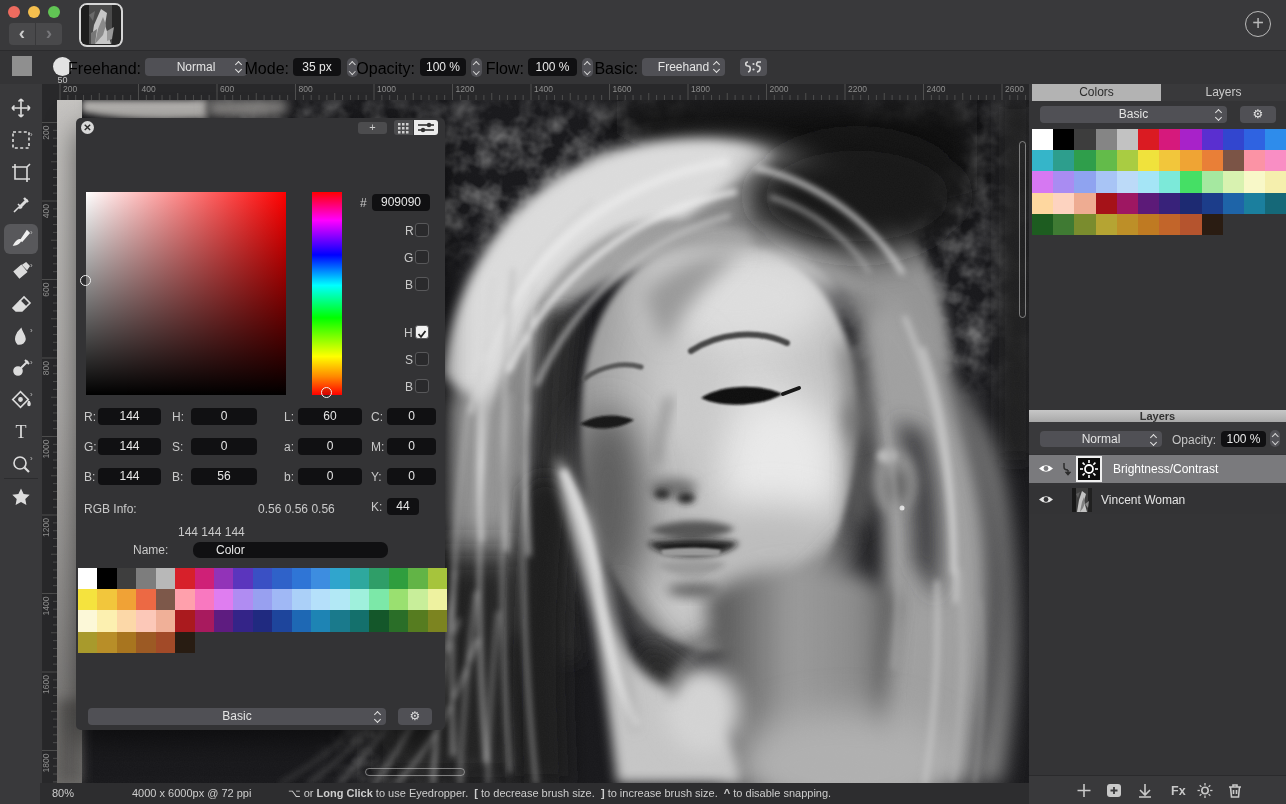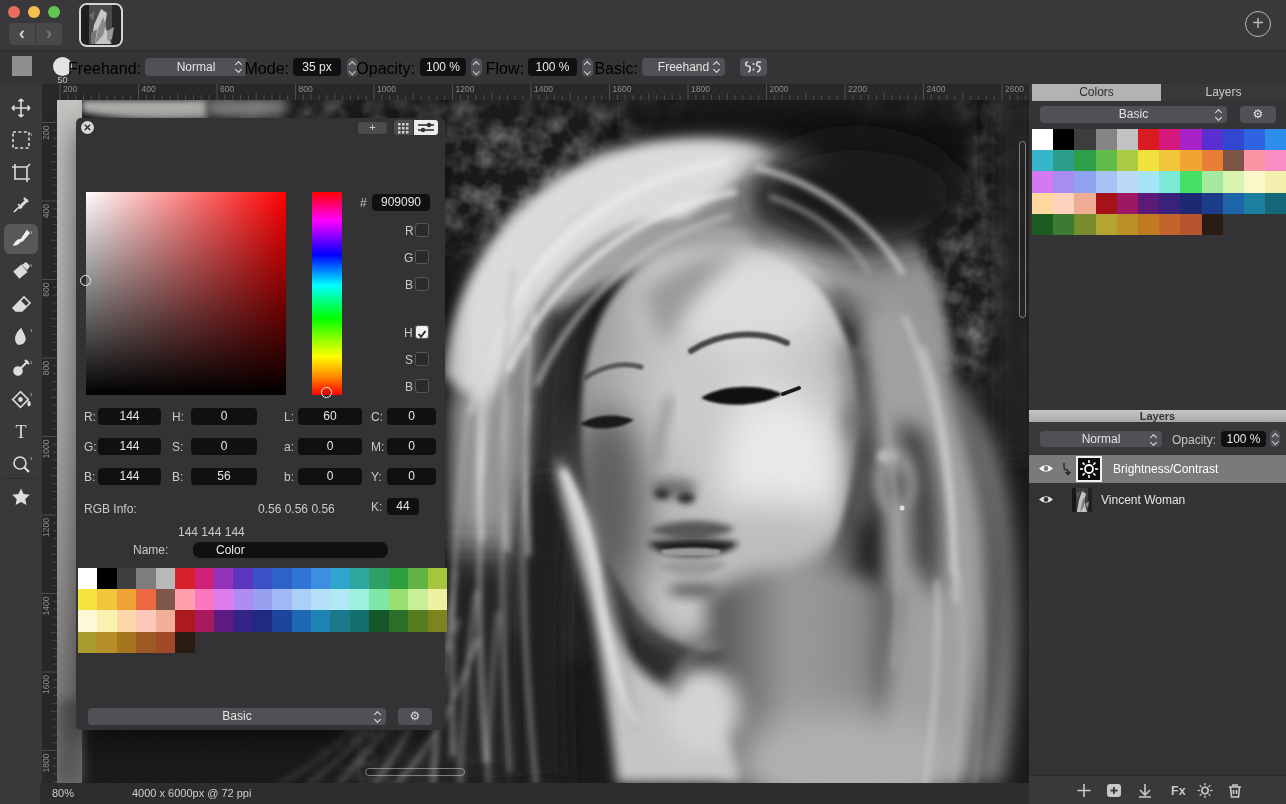--- a/index.html
+++ b/index.html
@@ -637,20 +637,21 @@
       <rect width="972" height="683" filter="url(#grain)" opacity="0.5"></rect>
     </svg>
   </div>
   <div id="vscroll" class="abs"></div>
   <div id="hscroll" class="abs"></div>
 
   <div id="statusleft" class="abs"></div>
   <div id="statusbar" class="abs">
     <span class="abs" style="left:12px; top:4px;">80%</span>
     <span class="abs" style="left:92px; top:4px;">4000 x 6000px @ 72 ppi</span>
+    <span class="abs" style="left:248px; top:4px;">⌥ or <b>Long Click</b> to use Eyedropper.&nbsp; <b>[</b> to decrease brush size.&nbsp; <b>]</b> to increase brush size.&nbsp; <b>^</b> to disable snapping.</span>
   </div>
 
   <div id="rpanel" class="abs">
     <div id="rtabs" class="abs">
         <div id="rtab-colors" class="abs">Colors</div>
         <div id="rtab-brushes" class="abs">Layers</div>
       </div>
     <div class="abs dropdown" style="left:11px; top:22px; width:187px; height:17px; line-height:17px;">Basic<span class="dd-arrows"></span></div>
     <div class="abs dropdown" style="left:211px; top:22px; width:36px; height:17px; line-height:16px;">⚙</div>
     <div id="rp-swatches" class="abs">

